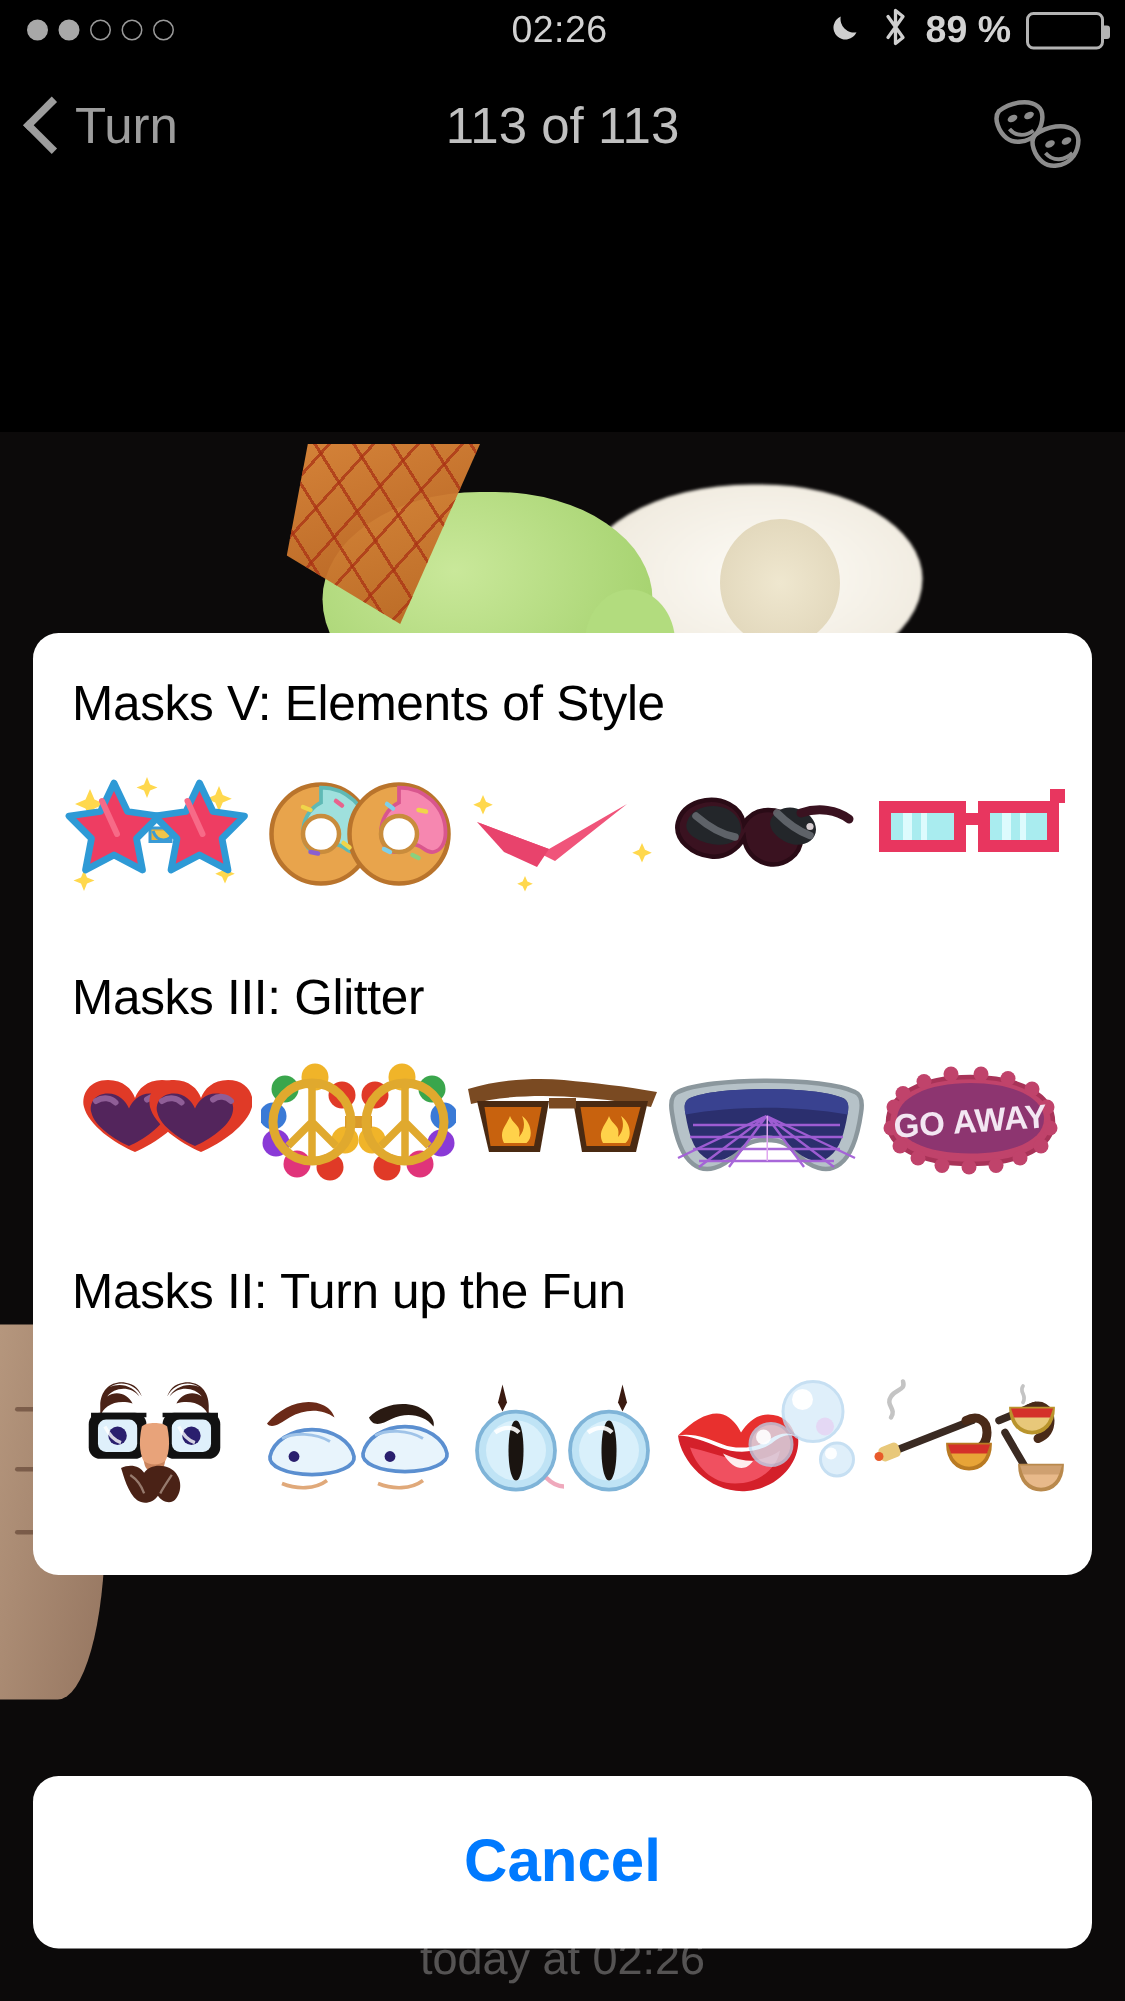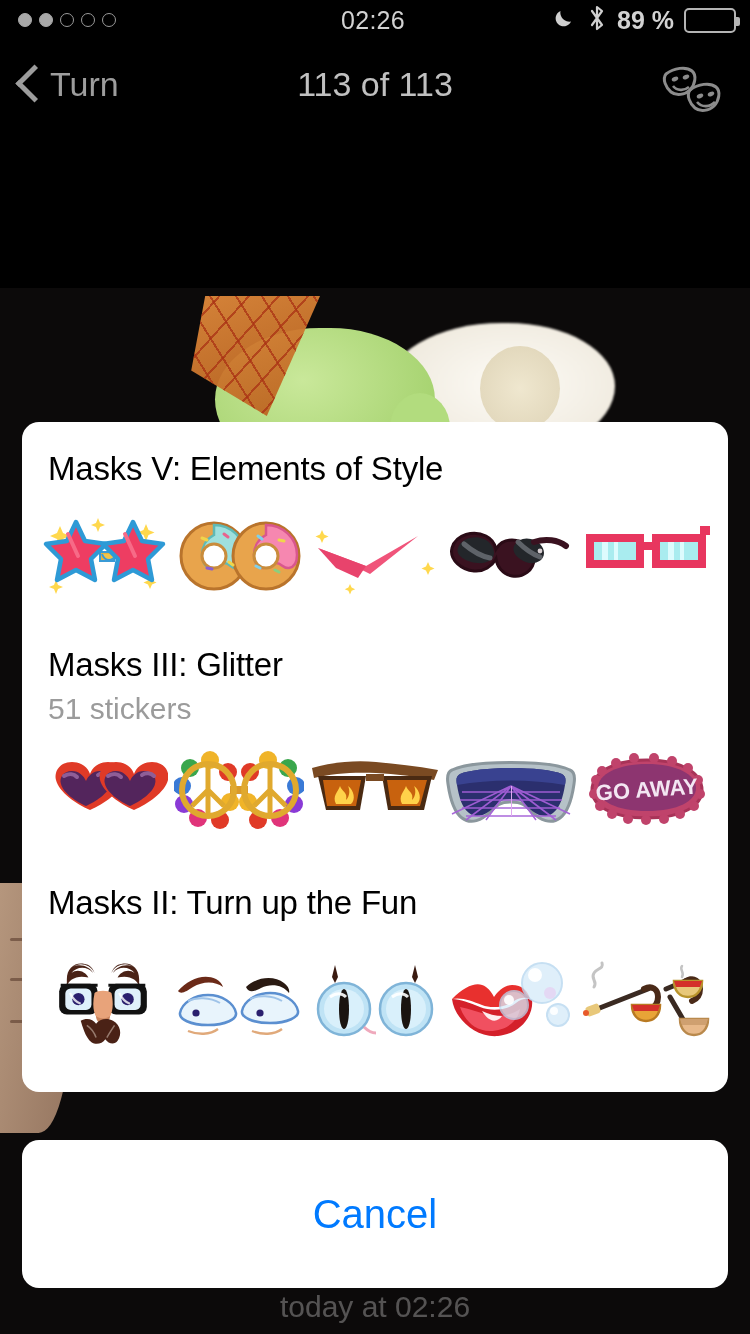--- a/index.html
+++ b/index.html
@@ -140,24 +140,25 @@
   }
   .sticker {
     width:130px; height:100px; position:relative;
     display:flex; align-items:center; justify-content:center;
     cursor:pointer;
   }
   .sticker svg { width:130px; height:100px; display:block; }
 
   
   #cancel-button {
-    position:absolute; left:22px; top:1140px; width:706px; height:148px;
+    position:absolute; left:22px; top:1184px; width:706px; height:115px;
     background:#fff; border-radius:17px;
     display:flex; align-items:center; justify-content:center;
     cursor:pointer;
+    font-weight:bold;
   }
   #cancel-label { font-size:40px; color:#007aff; }
 </style>
 </head>
 <body>
 
 <div id="screen">
 
   <div id="status-bar">
     <div class="sb-left">
@@ -320,21 +321,20 @@
                 <rect x="98" y="38" width="4" height="18"></rect>
             </g>
           </svg>
         </div>
 
       </div>
     </div>
 
     <div class="pack">
       <div class="pack-title">Masks III: Glitter</div>
-      <div class="pack-count">51 stickers</div>
       <div class="sticker-row">
 
         <div class="sticker">
           <svg viewBox="0 0 130 100">
             <path d="M56 46h18v8H56z" fill="#d03323"></path>
             <g>
               <path d="M34 20c10 0 16 6 18 12 2-6 8-12 18-12 12 0 18 9 16 18-3 12-20 24-34 30-14-6-31-18-34-30-2-9 4-18 16-18z" fill="#e03a27"></path>
               <path d="M34 29c7 0 12 5 14 10 2-5 7-10 14-10 9 0 13 7 11 13-2 9-16 18-25 22-9-4-23-13-25-22-2-6 2-13 11-13z" fill="#53255c"></path>
               <path d="M26 34c5-3 10-2 13 1" stroke="#8f5e97" stroke-width="4" fill="none" stroke-linecap="round"></path>
               <path d="M60 33c4-3 9-2 12 1" stroke="#8f5e97" stroke-width="4" fill="none" stroke-linecap="round"></path>

